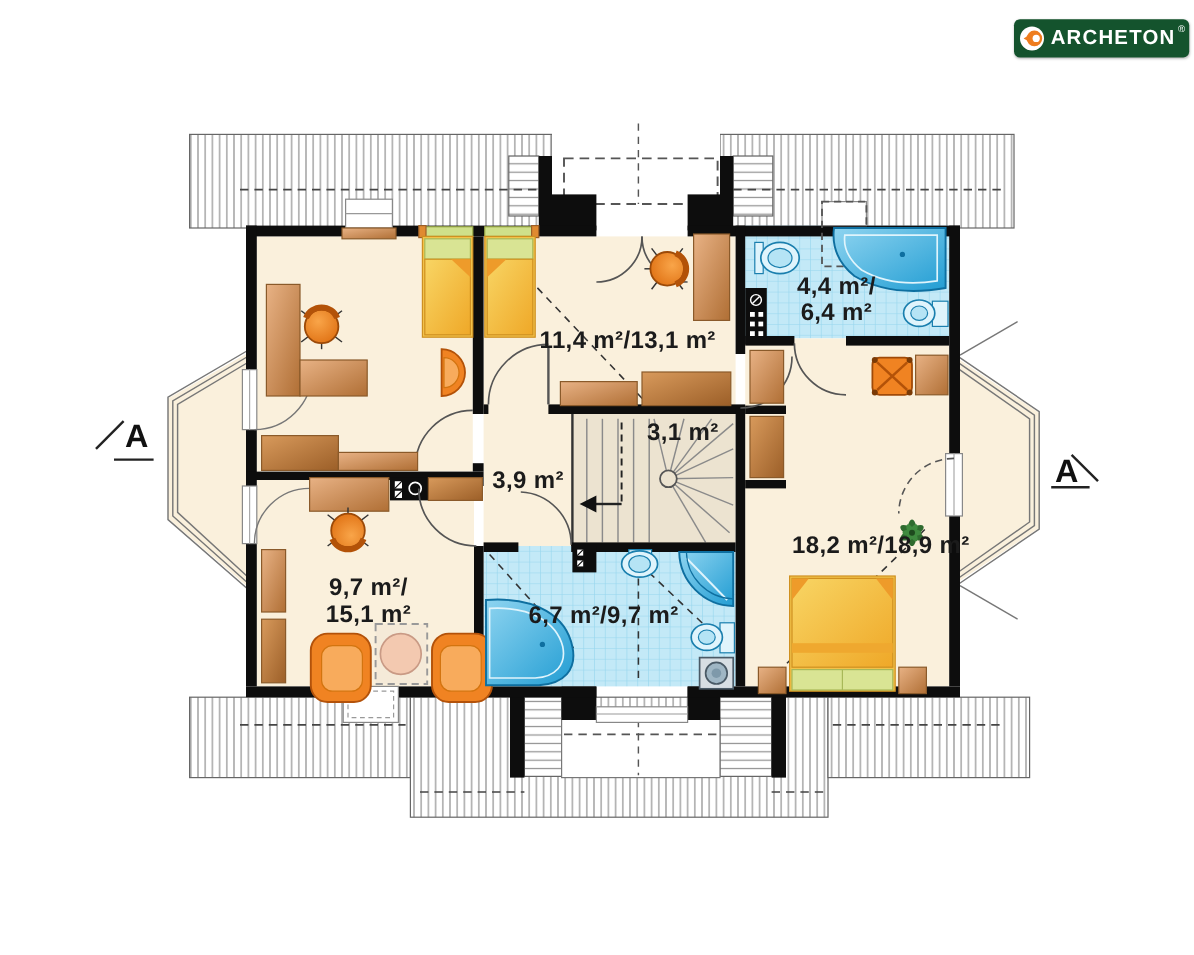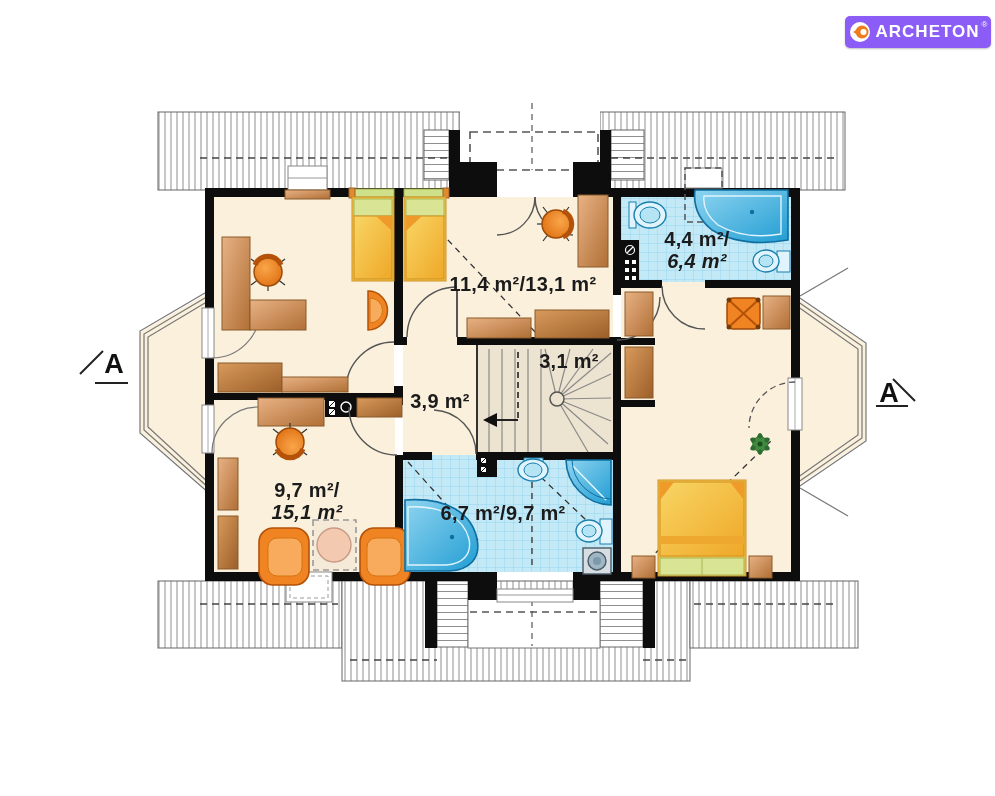--- a/index.html
+++ b/index.html
@@ -2,25 +2,25 @@
 <html><head>
 <meta charset="utf-8">
 <style>
   html,body{margin:0;padding:0;background:#fff;}
   .stage{position:relative;width:995px;height:796px;background:#fff;
          font-family:"Liberation Sans",sans-serif;overflow:hidden;}
   .plan-svg{position:absolute;left:0;top:0;}
   .area-label{position:absolute;transform:translate(-50%,-50%);
               font-weight:bold;font-size:20px;color:#1b1b1b;
               white-space:nowrap;text-align:center;line-height:22px;letter-spacing:.3px;}
-  .area-label .l2{display:block;font-style:italic;}
+  .area-label .l2{display:block;}
   .marker-a{position:absolute;transform:translate(-50%,-50%);
             font-weight:bold;font-size:27px;color:#111;}
   .logo{position:absolute;left:845px;top:16px;width:146px;height:32px;
-        background:#8b5cf6;border-radius:5px;display:flex;align-items:center;
+        background:#14532d;border-radius:5px;display:flex;align-items:center;
         justify-content:center;gap:5px;box-shadow:0 1px 2px rgba(0,0,0,.25);}
   .logo-icon{width:22px;height:22px;flex:0 0 auto;}
   .logo-text{color:#fff;font-weight:bold;font-size:17px;letter-spacing:1px;}
   .logo-reg{color:#fff;font-size:8px;align-self:flex-start;margin-top:4px;margin-left:-3px;}
 </style>
 </head>
 <body>
 
 <div class="stage">
 
@@ -439,20 +439,21 @@
     <line x1="876" y1="406" x2="908" y2="406"></line>
   </g>
 </svg>
 
 <div class="area-label" style="left:523px;top:284px"><span>11,4 m²/13,1 m²</span></div>
 <div class="area-label" style="left:697px;top:250px"><span>4,4 m²/</span><span class="l2">6,4 m²</span></div>
 <div class="area-label" style="left:569px;top:361px"><span>3,1 m²</span></div>
 <div class="area-label" style="left:440px;top:401px"><span>3,9 m²</span></div>
 <div class="area-label" style="left:307px;top:501px"><span>9,7 m²/</span><span class="l2">15,1 m²</span></div>
 <div class="area-label" style="left:503px;top:513px"><span>6,7 m²/9,7 m²</span></div>
+<div class="area-label" style="left:734px;top:455px"><span>18,2 m²/18,9 m²</span></div>
 
 <div class="marker-a" style="left:114px;top:364px">A</div>
 <div class="marker-a" style="left:889px;top:393px">A</div>
 
 <div class="logo">
   <svg class="logo-icon" viewBox="0 0 22 22">
     <circle cx="11" cy="11" r="10" fill="#ffffff"></circle>
     <circle cx="13" cy="11" r="6.5" fill="#ee7d1e"></circle>
     <circle cx="14.5" cy="11" r="3" fill="#ffffff"></circle>
     <path d="M4 11 L9 8 L9 14 Z" fill="#ee7d1e"></path>

